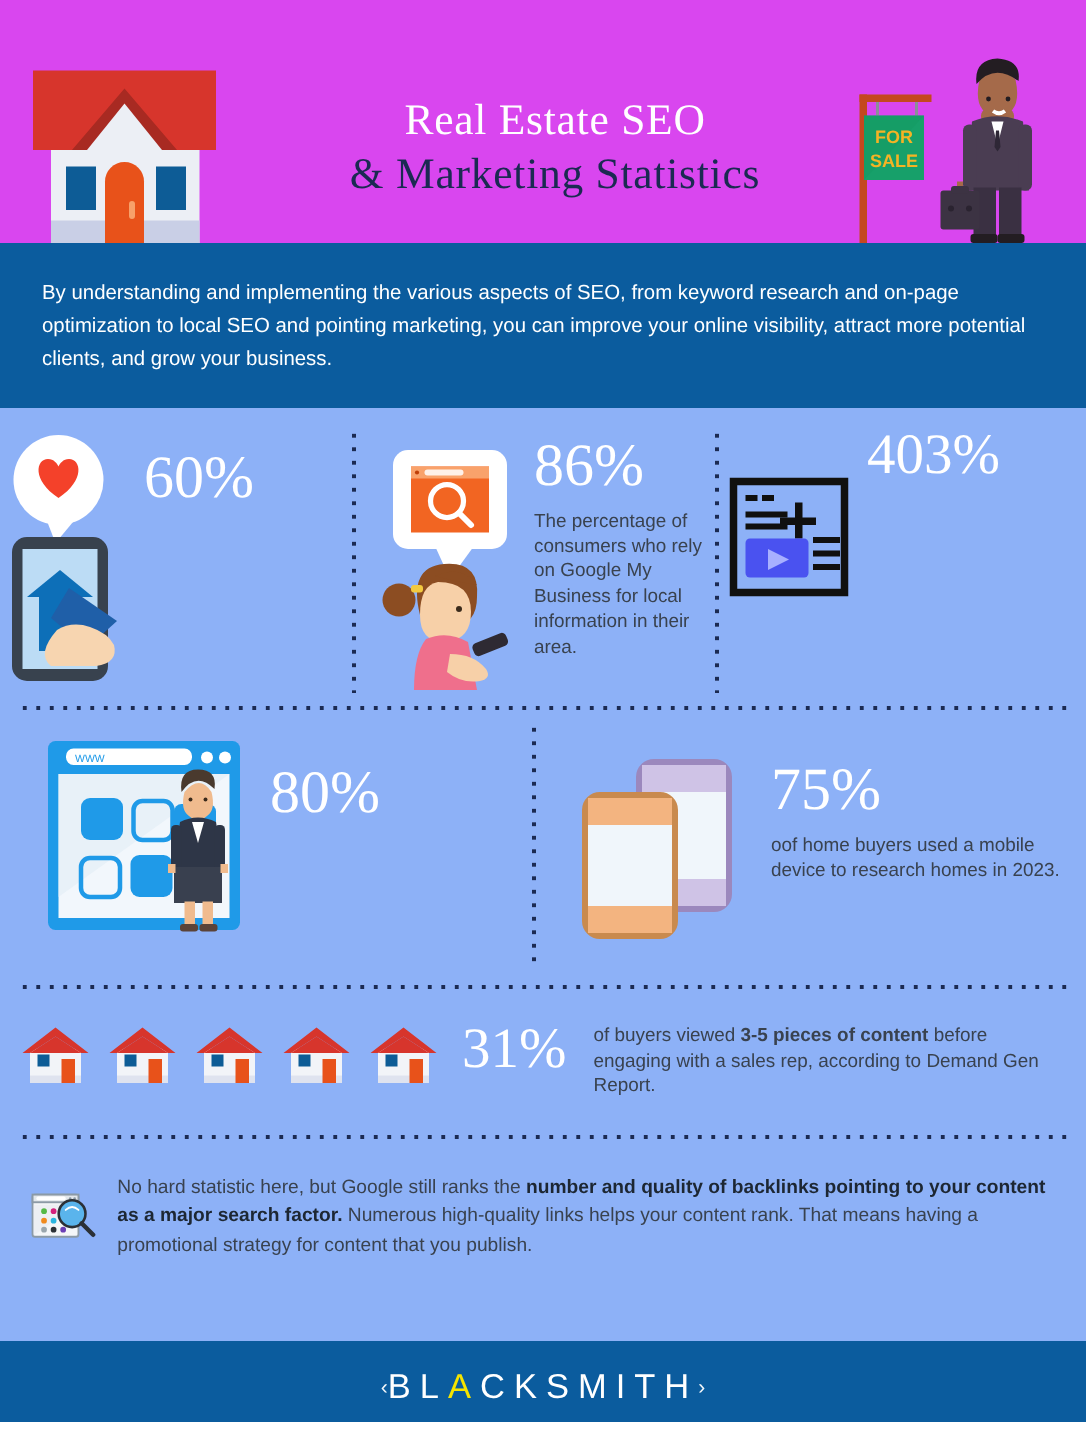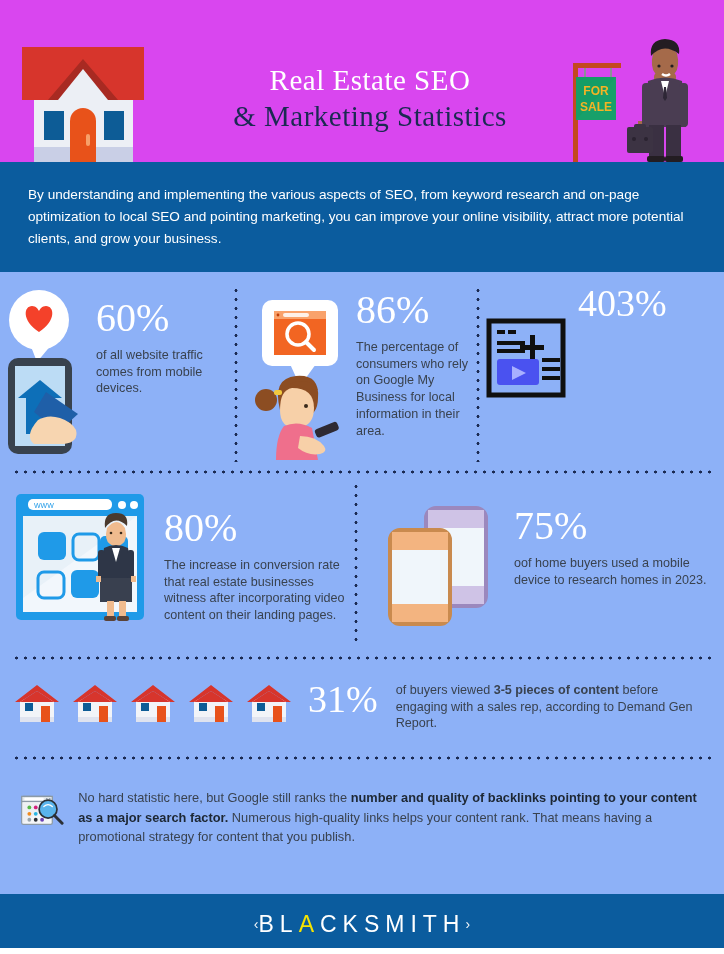--- a/index.html
+++ b/index.html
@@ -104,29 +104,29 @@
   }
 
   
   .row1 { height: 198px; padding-top: 12px; }
   .cell-60 { width: 236px; }
   .cell-86 { width: 242px; padding-left: 14px; }
   .cell-403 { width: 246px; padding-left: 8px; }
 
   
   .row2 { height: 182px; padding-top: 14px; }
-  .cell-80 { width: 360px; padding-left: 12px; }
+  .cell-80 { width: 360px; padding-left: 28px; }
   .cell-75 { width: 364px; padding-left: 22px; }
 
   
   .row3 { height: 96px; padding: 16px 0 0 14px; display: flex; align-items: flex-start; }
   .house-strip { display: flex; gap: 12px; align-items: center; margin-top: 6px; }
 
   
-  .row4 { padding: 14px 18px 14px 20px; display: flex; align-items: flex-end; gap: 14px; }
+  .row4 { padding: 14px 18px 14px 20px; display: flex; align-items: center; gap: 14px; }
   .row4 p { color: #39424f; font-size: 12.8px; line-height: 1.5; }
   .row4 b { color: #1d2733; }
 
   
   .footer {
     position: absolute;
     left: 0; bottom: 0;
     width: 724px; height: 60px;
     background: #0b5c9e;
     display: flex; align-items: center; justify-content: center;
@@ -224,21 +224,20 @@
             <rect x="8" y="74" width="64" height="96" rx="10" fill="#38424e"></rect>
             <rect x="15" y="82" width="50" height="80" fill="#bcdcf5"></rect>
             <polygon points="40,96 62,114 18,114" fill="#0d6fb8"></polygon>
             <rect x="26" y="114" width="28" height="36" fill="#0d6fb8"></rect>
             <polygon points="46,108 78,130 58,148 34,128" fill="#1f5fa8"></polygon>
             <path d="M38 136 q10 -6 22 -2 q12 4 16 12 q3 12 -12 14 l-30 0 q-10 -8 4 -24 Z" fill="#f7d5b0"></path>
           </svg>
         </div>
         <div class="stat-text" style="padding-left:10px; padding-top:14px;">
           <div class="pct pct-lg">60%</div>
-          <div class="desc" style="max-width:120px;">of all website traffic comes from mobile devices.</div>
         </div>
       </div>
 
       <div class="stat-cell cell-86">
         <div class="stat-art" style="width:98px;">
           <svg width="98" height="176" viewBox="0 0 98 176">
             <rect x="12" y="16" width="76" height="66" rx="10" fill="#ffffff"></rect>
             <polygon points="40,80 66,80 50,102" fill="#ffffff"></polygon>
             <rect x="24" y="27" width="52" height="44" fill="#f26522"></rect>
             <rect x="24" y="27" width="52" height="8" fill="#f9a26b"></rect>
@@ -324,21 +323,20 @@
               <rect x="107" y="113" width="7" height="18" fill="#f0bb8e"></rect>
               <rect x="92" y="128" width="12" height="5" rx="2" fill="#5b4338"></rect>
               <rect x="105" y="128" width="12" height="5" rx="2" fill="#5b4338"></rect>
               <rect x="84" y="88" width="5" height="6" fill="#f0bb8e"></rect>
               <rect x="119" y="88" width="5" height="6" fill="#f0bb8e"></rect>
             </g>
           </svg>
         </div>
         <div class="stat-text" style="padding-left:10px; padding-top:20px;">
           <div class="pct pct-lg">80%</div>
-          <div class="desc" style="max-width:194px;">The increase in conversion rate that real estate businesses witness after incorporating video content on their landing pages.</div>
         </div>
       </div>
 
       <div class="stat-cell cell-75">
         <div class="stat-art" style="width:122px; padding-top:14px;">
           <svg width="118" height="126" viewBox="0 0 118 126">
             <rect x="44" y="6" width="60" height="98" rx="10" fill="#f0f6fb" stroke="#9b88bd" stroke-width="4"></rect>
             <rect x="46" y="8" width="56" height="18" fill="#cfc3e6"></rect>
             <rect x="46" y="84" width="56" height="18" fill="#cfc3e6"></rect>
             <rect x="8" y="28" width="60" height="94" rx="10" fill="#f0f6fb" stroke="#c98a4e" stroke-width="4"></rect>

